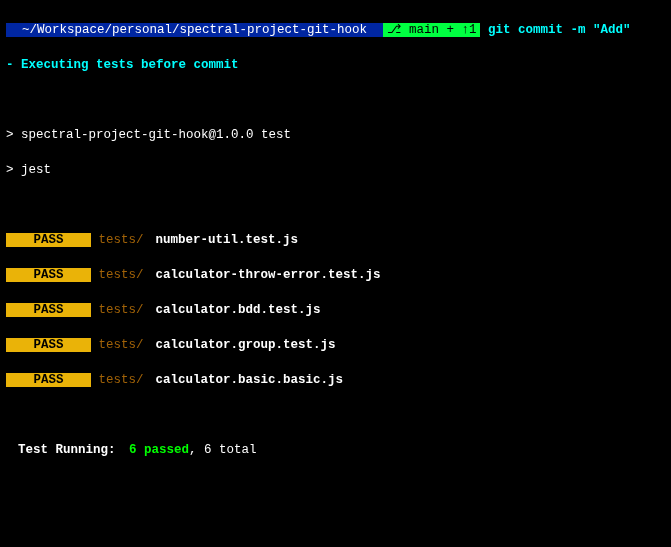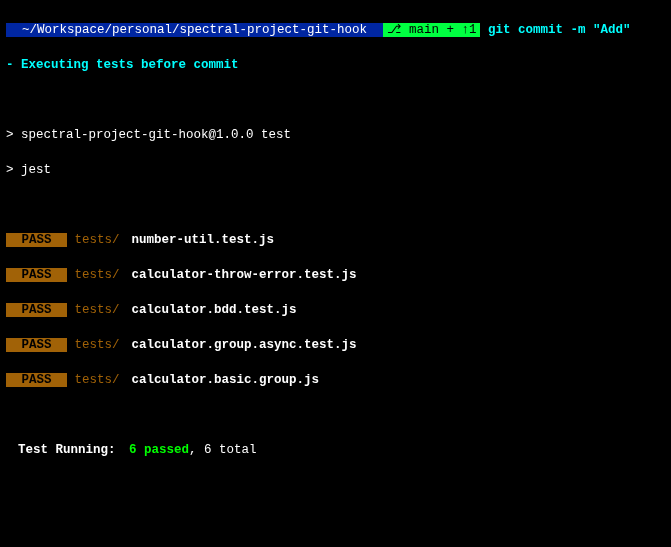--- a/index.html
+++ b/index.html
@@ -20,23 +20,23 @@
       color: #fff;
       padding: 0 16px;
     }
     .prompt-branch-seg {
       background: #00ff41;
       color: #000;
       padding: 0 4px;
       font-weight: normal;
     }
     .pass-badge {
-      background: #a16207;
+      background: #eab308;
       color: #000;
-      padding: 0 8px;
+      padding: 0 20px;
       font-weight: bold;
     }
     .green-b { color: #00ff00; font-weight: bold; padding-left: 6px; }
     .cyan-b { color: #00ffff; font-weight: bold; }
     .bold { font-weight: bold; padding-left: 12px; }
     .dim { color: #a16207; }
     .line { display: block; }
   </style>
 </head>
 <body>
@@ -44,22 +44,22 @@
 <div class="term">
 <span class="line"><span class="prompt-path-seg">~/Workspace/personal/spectral-project-git-hook</span><span class="prompt-branch-seg">⎇ main + ↑1</span> <span class="cyan-b">git commit -m "Add"</span></span>
 <span class="line cyan-b">- Executing tests before commit</span>
 <span class="line">&nbsp;</span>
 <span class="line">&gt; spectral-project-git-hook@1.0.0 test</span>
 <span class="line">&gt; jest</span>
 <span class="line">&nbsp;</span>
 <span class="line"><span class="pass-badge"> PASS </span> <span class="dim">tests/</span><span class="bold">number-util.test.js</span></span>
 <span class="line"><span class="pass-badge"> PASS </span> <span class="dim">tests/</span><span class="bold">calculator-throw-error.test.js</span></span>
 <span class="line"><span class="pass-badge"> PASS </span> <span class="dim">tests/</span><span class="bold">calculator.bdd.test.js</span></span>
-<span class="line"><span class="pass-badge"> PASS </span> <span class="dim">tests/</span><span class="bold">calculator.group.async.test.js</span></span>
-<span class="line"><span class="pass-badge"> PASS </span> <span class="dim">tests/</span><span class="bold">calculator.basic.group.js</span></span>
+<span class="line"><span class="pass-badge"> PASS </span> <span class="dim">tests/</span><span class="bold">calculator.group.test.js</span></span>
+<span class="line"><span class="pass-badge"> PASS </span> <span class="dim">tests/</span><span class="bold">calculator.basic.basic.js</span></span>
 <span class="line">&nbsp;</span>
 <span class="line"><span class="bold">Test Running: </span><span class="green-b">6 passed</span><span>, 6 total</span></span>
 <span class="line"></span>
 
 
 
 
 
 
 

